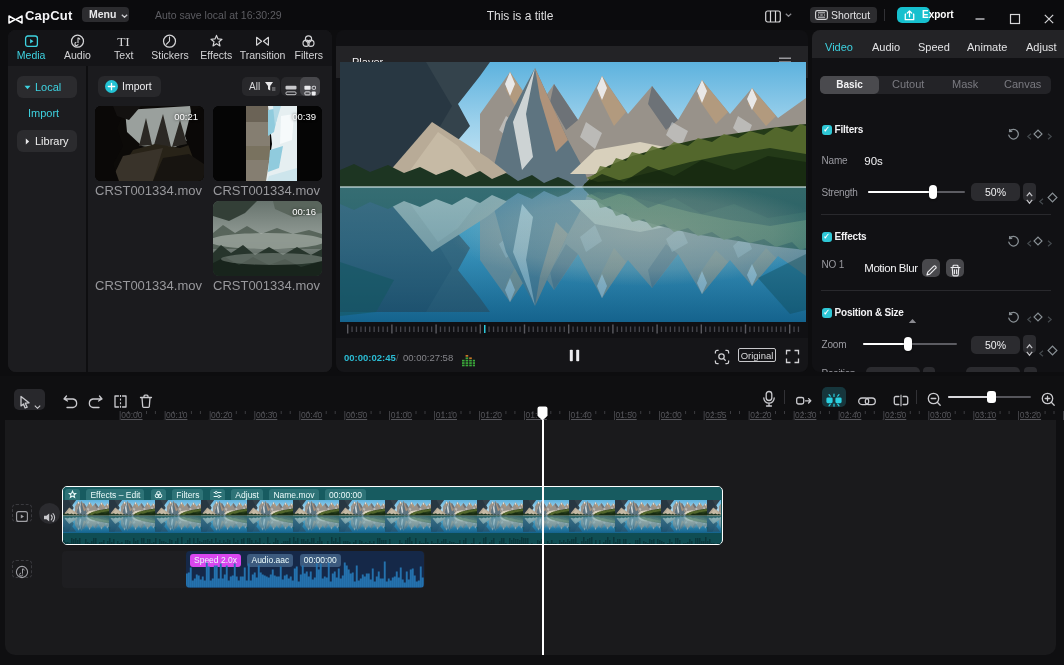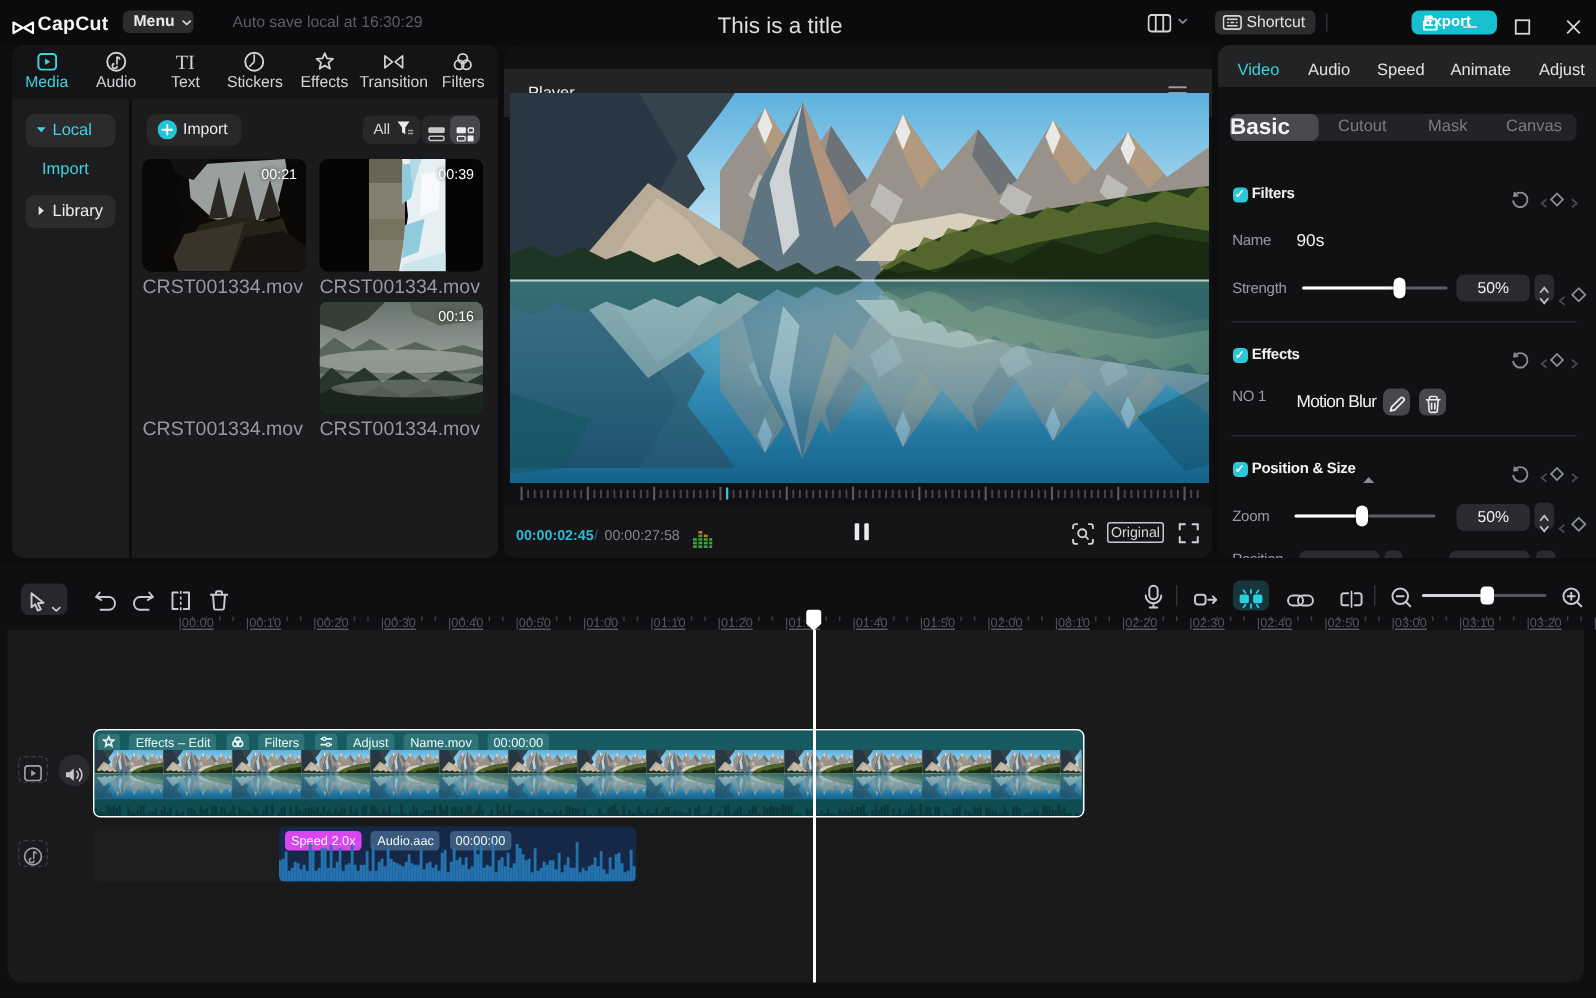--- a/index.html
+++ b/index.html
@@ -3,25 +3,25 @@
 *{margin:0;padding:0;box-sizing:border-box;}
 html,body{width:1064px;height:665px;background:#0d0d0f;overflow:hidden;font-family:"Liberation Sans",sans-serif;-webkit-font-smoothing:antialiased;}
 .abs{position:absolute;}
 body{position:relative;}
 .ic{display:inline-block;vertical-align:middle;}
 #topbar{left:0;top:0;width:1064px;height:30px;background:#0b0b0d;}
 #logo{left:8px;top:10px;}
 #capcut{left:25px;top:8px;color:#f5f5f7;font-size:13px;font-weight:bold;letter-spacing:.2px;}
 #menubtn{left:82px;top:7px;width:47px;height:15px;background:#2c2c2f;border-radius:4px;color:#e8e8ea;font-size:10.5px;font-weight:bold;line-height:15px;padding-left:7px;}
 #autosave{left:155px;top:9px;color:#5d5d62;font-size:10.5px;}
-#title{left:440px;top:9px;width:160px;text-align:center;color:#dededf;font-size:15px;}
+#title{left:440px;top:9px;width:160px;text-align:center;color:#dededf;font-size:12px;}
 #layouticon{left:765px;top:7px;}
 #shortcutbtn{left:810px;top:7px;height:16px;background:#2c2c2f;border-radius:4px;color:#e2e2e4;font-size:10.5px;line-height:16px;padding:0 7px 0 21px;position:absolute;}
 #topsep{left:884px;top:9px;width:1px;height:12px;background:#313135;}
-#exportbtn{left:897px;top:7px;width:57px;height:16px;background:#16c0ce;border-radius:5px;color:#fff;font-size:10px;font-weight:bold;line-height:16px;padding-left:8px;position:absolute;margin-left:44px;}
+#exportbtn{left:897px;top:7px;width:33px;height:16px;background:#16c0ce;border-radius:5px;color:#fff;font-size:10px;font-weight:bold;line-height:16px;padding-left:25px;position:absolute;}
 .winbtn{top:9px;width:13px;height:13px;}
 #leftpanel{left:8px;top:30px;width:324px;height:342px;background:#1b1b1e;border-radius:8px;overflow:hidden;}
 #playerpanel{left:336px;top:30px;width:472px;height:342px;background:#101013;border-radius:8px;overflow:hidden;}
 #rightpanel{left:812px;top:30px;width:252px;height:342px;background:#111114;border-radius:8px 0 0 8px;overflow:hidden;}
 #tabstrip{left:0;top:0;width:324px;height:36px;background:#141417;display:flex;}
 .tab{flex:1;text-align:center;padding-top:4px;font-size:10.5px;}
 .tab .tlabel{display:block;margin-top:1px;}
 #sidebar{left:0;top:36px;width:78px;height:306px;background:#1c1c1f;}
 #sidebarsep{left:78px;top:36px;width:2px;height:306px;background:#0e0e10;}
 .sbtn{left:9px;width:60px;height:22px;border-radius:6px;background:#2b2b2e;font-size:11px;line-height:22px;position:absolute;}
@@ -428,21 +428,21 @@
 </div>
   </div>
 <div class="abs" id="rightpanel">
 <div class="abs" id="rtabs"></div>
 <span class="abs" style="left:13px;top:11px;font-size:11px;color:#3ed2e0">Video</span>
 <span class="abs" style="left:60px;top:11px;font-size:11px;color:#e2e2e4">Audio</span>
 <span class="abs" style="left:106px;top:11px;font-size:11px;color:#e2e2e4">Speed</span>
 <span class="abs" style="left:155px;top:11px;font-size:11px;color:#e2e2e4">Animate</span>
 <span class="abs" style="left:214px;top:11px;font-size:11px;color:#e2e2e4">Adjust</span>
 <div class="abs" id="subtabs"></div>
-<div class="abs" style="left:8px;top:46px;width:59px;height:18px;background:#4a4a4e;border-radius:5px;color:#f2f2f4;font-size:15px;font-weight:bold;line-height:18px">Basic</div>
+<div class="abs" style="left:8px;top:46px;width:59px;height:18px;background:#4a4a4e;border-radius:5px;color:#f2f2f4;font-size:10px;font-weight:bold;text-align:center;line-height:18px">Basic</div>
 <span class="abs" style="left:80px;top:48px;font-size:11px;color:#7a7a80">Cutout</span>
 <span class="abs" style="left:140px;top:48px;font-size:11px;color:#7a7a80">Mask</span>
 <span class="abs" style="left:192px;top:48px;font-size:11px;color:#7a7a80">Canvas</span>
 <div class="abs chk" style="left:9.5px;top:95px">✓</div>
     <span class="stitle" style="left:22.5px;top:94px">Filters</span>
 <div class="abs" style="left:194.5px;top:94px"><svg class="ic" width="12" height="12" viewBox="0 0 12 12" style="">
         <path d="M2.6 3.4 A4.8 4.8 0 1 1 1.8 7.2" fill="none" stroke="#878e93" stroke-width="1.3" stroke-linecap="round"></path>
         <path d="M2.8 1 L2.6 3.6 L5.2 3.4" fill="none" stroke="#878e93" stroke-width="1.3"></path>
       </svg></div>
     <div class="abs" style="left:213.5px;top:96.5px"><svg class="ic" width="7" height="7" viewBox="0 0 7 7" style="">
@@ -703,21 +703,21 @@
       <span class="rlab" style="left:225.8px">|00:30</span>
       <span class="rlab" style="left:270.7px">|00:40</span>
       <span class="rlab" style="left:315.7px">|00:50</span>
       <span class="rlab" style="left:360.6px">|01:00</span>
       <span class="rlab" style="left:405.5px">|01:10</span>
       <span class="rlab" style="left:450.4px">|01:20</span>
       <span class="rlab" style="left:495.4px">|01:30</span>
       <span class="rlab" style="left:540.3px">|01:40</span>
       <span class="rlab" style="left:585.2px">|01:50</span>
       <span class="rlab" style="left:630.2px">|02:00</span>
-      <span class="rlab" style="left:675.1px">|08:10</span>
+      <span class="rlab" style="left:675.1px">|02:55</span>
       <span class="rlab" style="left:720.0px">|02:20</span>
       <span class="rlab" style="left:764.9px">|02:30</span>
       <span class="rlab" style="left:809.9px">|02:40</span>
       <span class="rlab" style="left:854.8px">|02:50</span>
       <span class="rlab" style="left:899.7px">|03:00</span>
       <span class="rlab" style="left:944.7px">|03:10</span>
       <span class="rlab" style="left:989.6px">|03:20</span>
       <span class="rlab" style="left:1034.5px">|03:30</span>
     </div>
 <div class="abs" style="left:12px;top:128px;width:20px;height:18px;border:1px dashed #3a3a3e;border-radius:4px"></div>

